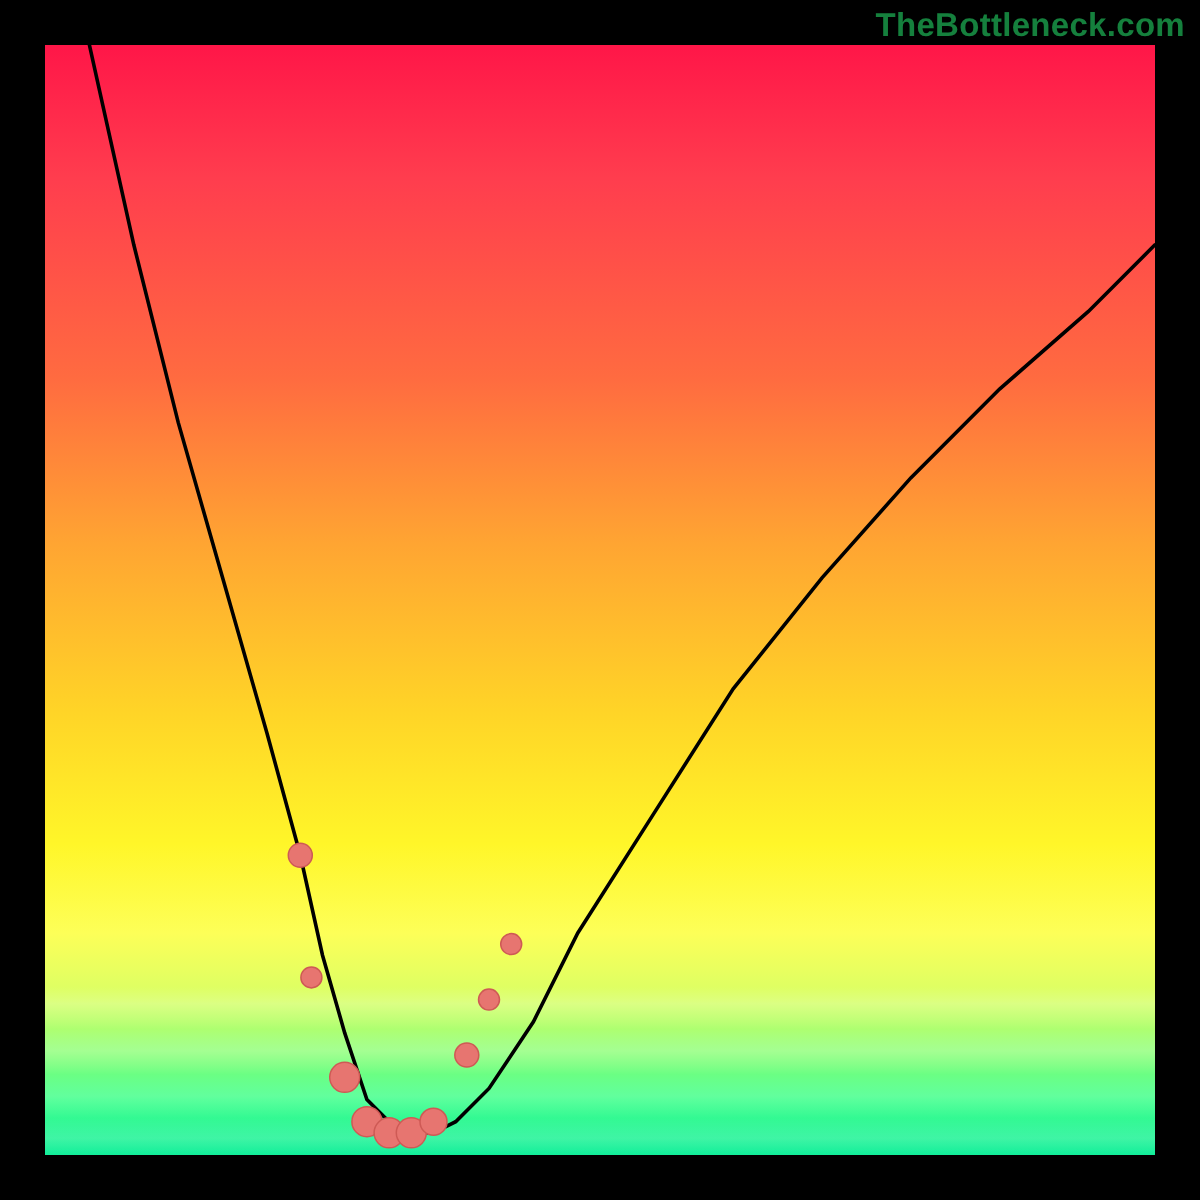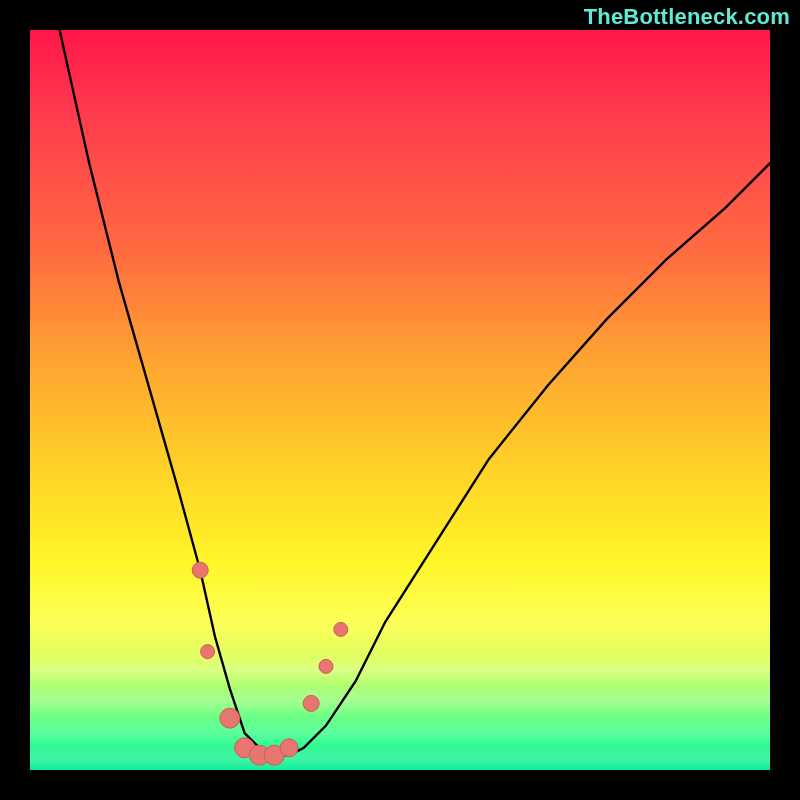--- a/index.html
+++ b/index.html
@@ -54,21 +54,21 @@
       rgba(255,255,255,0) 100%);
     opacity: 0.55;
     pointer-events: none;
   }
   .watermark {
     position: absolute;
     top: 4px;
     right: 10px;
     font-size: 22px;
     font-weight: 600;
-    color: #5eead4;
+    color: #15803d;
     letter-spacing: 0.2px;
     user-select: none;
   }
   svg.curve {
     position: absolute;
     left: 0;
     top: 0;
     width: 740px;
     height: 740px;
   }

